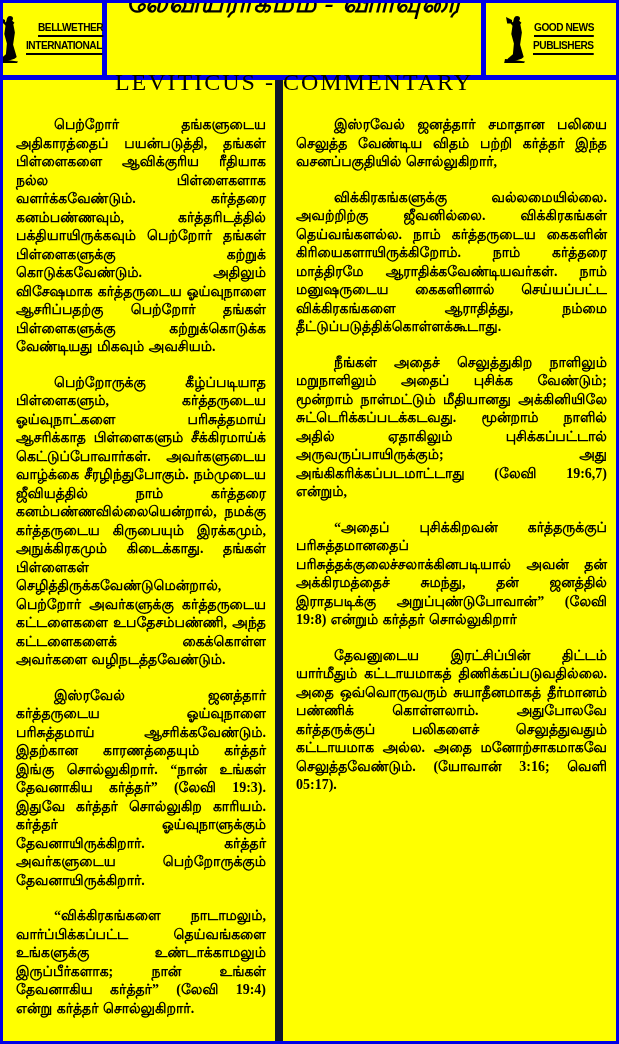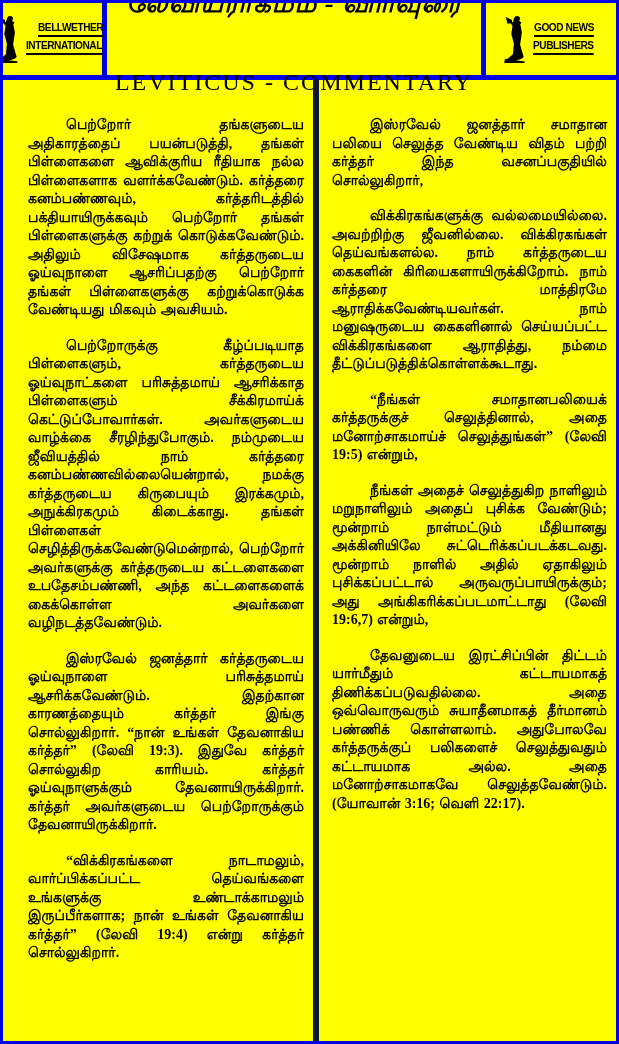--- a/index.html
+++ b/index.html
@@ -65,21 +65,21 @@
   
   .content{
     display:flex;
     height:964px;
     box-sizing:border-box;
   }
   .col{
     box-sizing:border-box;
     padding:36px 9px 0 13px;
   }
-  .col.colL{width:304px;border-right:6px solid #0f172a;margin-left:12px;}
+  .col.colL{width:280px;border-right:8px solid #0f172a;}
   .col.colR{flex:1;}
   .col p{
     margin:0 0 17px 0;
     font-weight:bold;
     font-size:14px;
     line-height:18.5px;
     text-align:justify;
     text-indent:38px;
     word-spacing:1px;
   }
@@ -135,20 +135,20 @@
     <div class="col colL">
       <p>பெற்றோர் தங்களுடைய அதிகாரத்தைப் பயன்படுத்தி, தங்கள் பிள்ளைகளை ஆவிக்குரிய ரீதியாக நல்ல பிள்ளைகளாக வளர்க்கவேண்டும். கர்த்தரை கனம்பண்ணவும், கர்த்தரிடத்தில் பக்தியாயிருக்கவும் பெற்றோர் தங்கள் பிள்ளைகளுக்கு கற்றுக் கொடுக்கவேண்டும். அதிலும் விசேஷமாக கர்த்தருடைய ஓய்வுநாளை ஆசரிப்பதற்கு பெற்றோர் தங்கள் பிள்ளைகளுக்கு கற்றுக்கொடுக்க வேண்டியது மிகவும் அவசியம்.</p>
       <p>பெற்றோருக்கு கீழ்ப்படியாத பிள்ளைகளும், கர்த்தருடைய ஓய்வுநாட்களை பரிசுத்தமாய் ஆசரிக்காத பிள்ளைகளும் சீக்கிரமாய்க் கெட்டுப்போவார்கள். அவர்களுடைய வாழ்க்கை சீரழிந்துபோகும். நம்முடைய ஜீவியத்தில் நாம் கர்த்தரை கனம்பண்ணவில்லையென்றால், நமக்கு கர்த்தருடைய கிருபையும் இரக்கமும், அநுக்கிரகமும் கிடைக்காது. தங்கள் பிள்ளைகள் செழித்திருக்கவேண்டுமென்றால், பெற்றோர் அவர்களுக்கு கர்த்தருடைய கட்டளைகளை உபதேசம்பண்ணி, அந்த கட்டளைகளைக் கைக்கொள்ள அவர்களை வழிநடத்தவேண்டும்.</p>
       <p>இஸ்ரவேல் ஜனத்தார் கர்த்தருடைய ஓய்வுநாளை பரிசுத்தமாய் ஆசரிக்கவேண்டும். இதற்கான காரணத்தையும் கர்த்தர் இங்கு சொல்லுகிறார். “நான் உங்கள் தேவனாகிய கர்த்தர்” (லேவி 19:3). இதுவே கர்த்தர் சொல்லுகிற காரியம். கர்த்தர் ஓய்வுநாளுக்கும் தேவனாயிருக்கிறார். கர்த்தர் அவர்களுடைய பெற்றோருக்கும் தேவனாயிருக்கிறார்.</p>
       <p>“விக்கிரகங்களை நாடாமலும், வார்ப்பிக்கப்பட்ட தெய்வங்களை உங்களுக்கு உண்டாக்காமலும் இருப்பீர்களாக; நான் உங்கள் தேவனாகிய கர்த்தர்” (லேவி 19:4) என்று கர்த்தர் சொல்லுகிறார்.</p>
     </div>
 
     <div class="col colR">
       <p>இஸ்ரவேல் ஜனத்தார் சமாதான பலியை செலுத்த வேண்டிய விதம் பற்றி கர்த்தர் இந்த வசனப்பகுதியில் சொல்லுகிறார்,</p>
       <p>விக்கிரகங்களுக்கு வல்லமையில்லை. அவற்றிற்கு ஜீவனில்லை. விக்கிரகங்கள் தெய்வங்களல்ல. நாம் கர்த்தருடைய கைகளின் கிரியைகளாயிருக்கிறோம். நாம் கர்த்தரை மாத்திரமே ஆராதிக்கவேண்டியவர்கள். நாம் மனுஷருடைய கைகளினால் செய்யப்பட்ட விக்கிரகங்களை ஆராதித்து, நம்மை தீட்டுப்படுத்திக்கொள்ளக்கூடாது.</p>
-      <p>“நீங்கள் சமாதானபலியைக் கர்த்தருக்குச் செலுத்தினால், அதை மனோற்சாகமாய்ச் செலுத்துங்கள்” (லேவி 19:5) என்றும்,</p>
       <p>நீங்கள் அதைச் செலுத்துகிற நாளிலும் மறுநாளிலும் அதைப் புசிக்க வேண்டும்; மூன்றாம் நாள்மட்டும் மீதியானது அக்கினியிலே சுட்டெரிக்கப்படக்கடவது. மூன்றாம் நாளில் அதில் ஏதாகிலும் புசிக்கப்பட்டால் அருவருப்பாயிருக்கும்; அது அங்கிகரிக்கப்படமாட்டாது (லேவி 19:6,7) என்றும்,</p>
-      <p>தேவனுடைய இரட்சிப்பின் திட்டம் யார்மீதும் கட்டாயமாகத் திணிக்கப்படுவதில்லை. அதை ஒவ்வொருவரும் சுயாதீனமாகத் தீர்மானம் பண்ணிக் கொள்ளலாம். அதுபோலவே கர்த்தருக்குப் பலிகளைச் செலுத்துவதும் கட்டாயமாக அல்ல. அதை மனோற்சாகமாகவே செலுத்தவேண்டும். (யோவான் 3:16; வெளி 22:17).</p>
+      <p>“அதைப் புசிக்கிறவன் கர்த்தருக்குப் பரிசுத்தமானதைப் பரிசுத்தக்குலைச்சலாக்கினபடியால் அவன் தன் அக்கிரமத்தைச் சுமந்து, தன் ஜனத்தில் இராதபடிக்கு அறுப்புண்டுபோவான்” (லேவி 19:8) என்றும் கர்த்தர் சொல்லுகிறார்</p>
+      <p>தேவனுடைய இரட்சிப்பின் திட்டம் யார்மீதும் கட்டாயமாகத் திணிக்கப்படுவதில்லை. அதை ஒவ்வொருவரும் சுயாதீனமாகத் தீர்மானம் பண்ணிக் கொள்ளலாம். அதுபோலவே கர்த்தருக்குப் பலிகளைச் செலுத்துவதும் கட்டாயமாக அல்ல. அதை மனோற்சாகமாகவே செலுத்தவேண்டும். (யோவான் 3:16; வெளி 05:17).</p>
     </div>
 
   </div>
 
 </div>
 
 </body></html>

